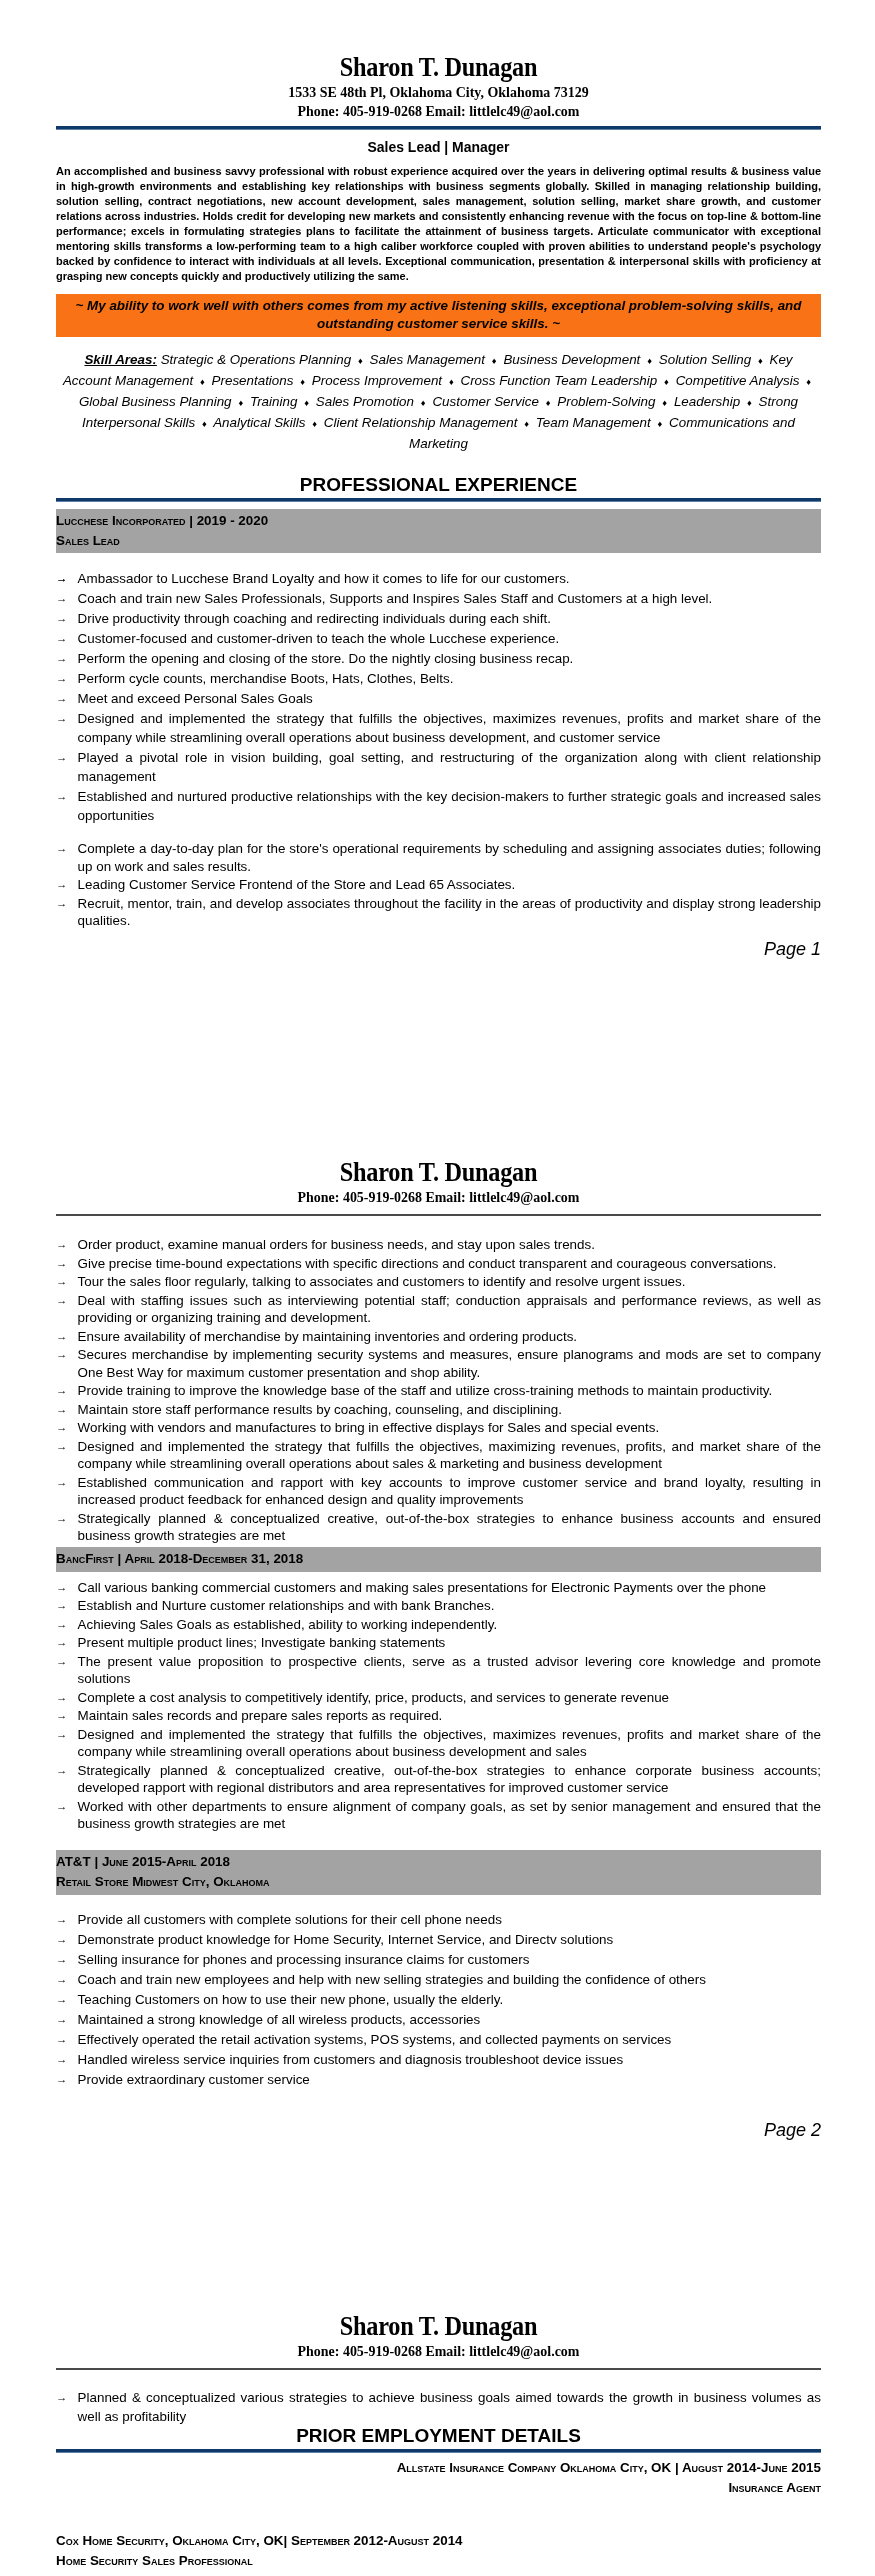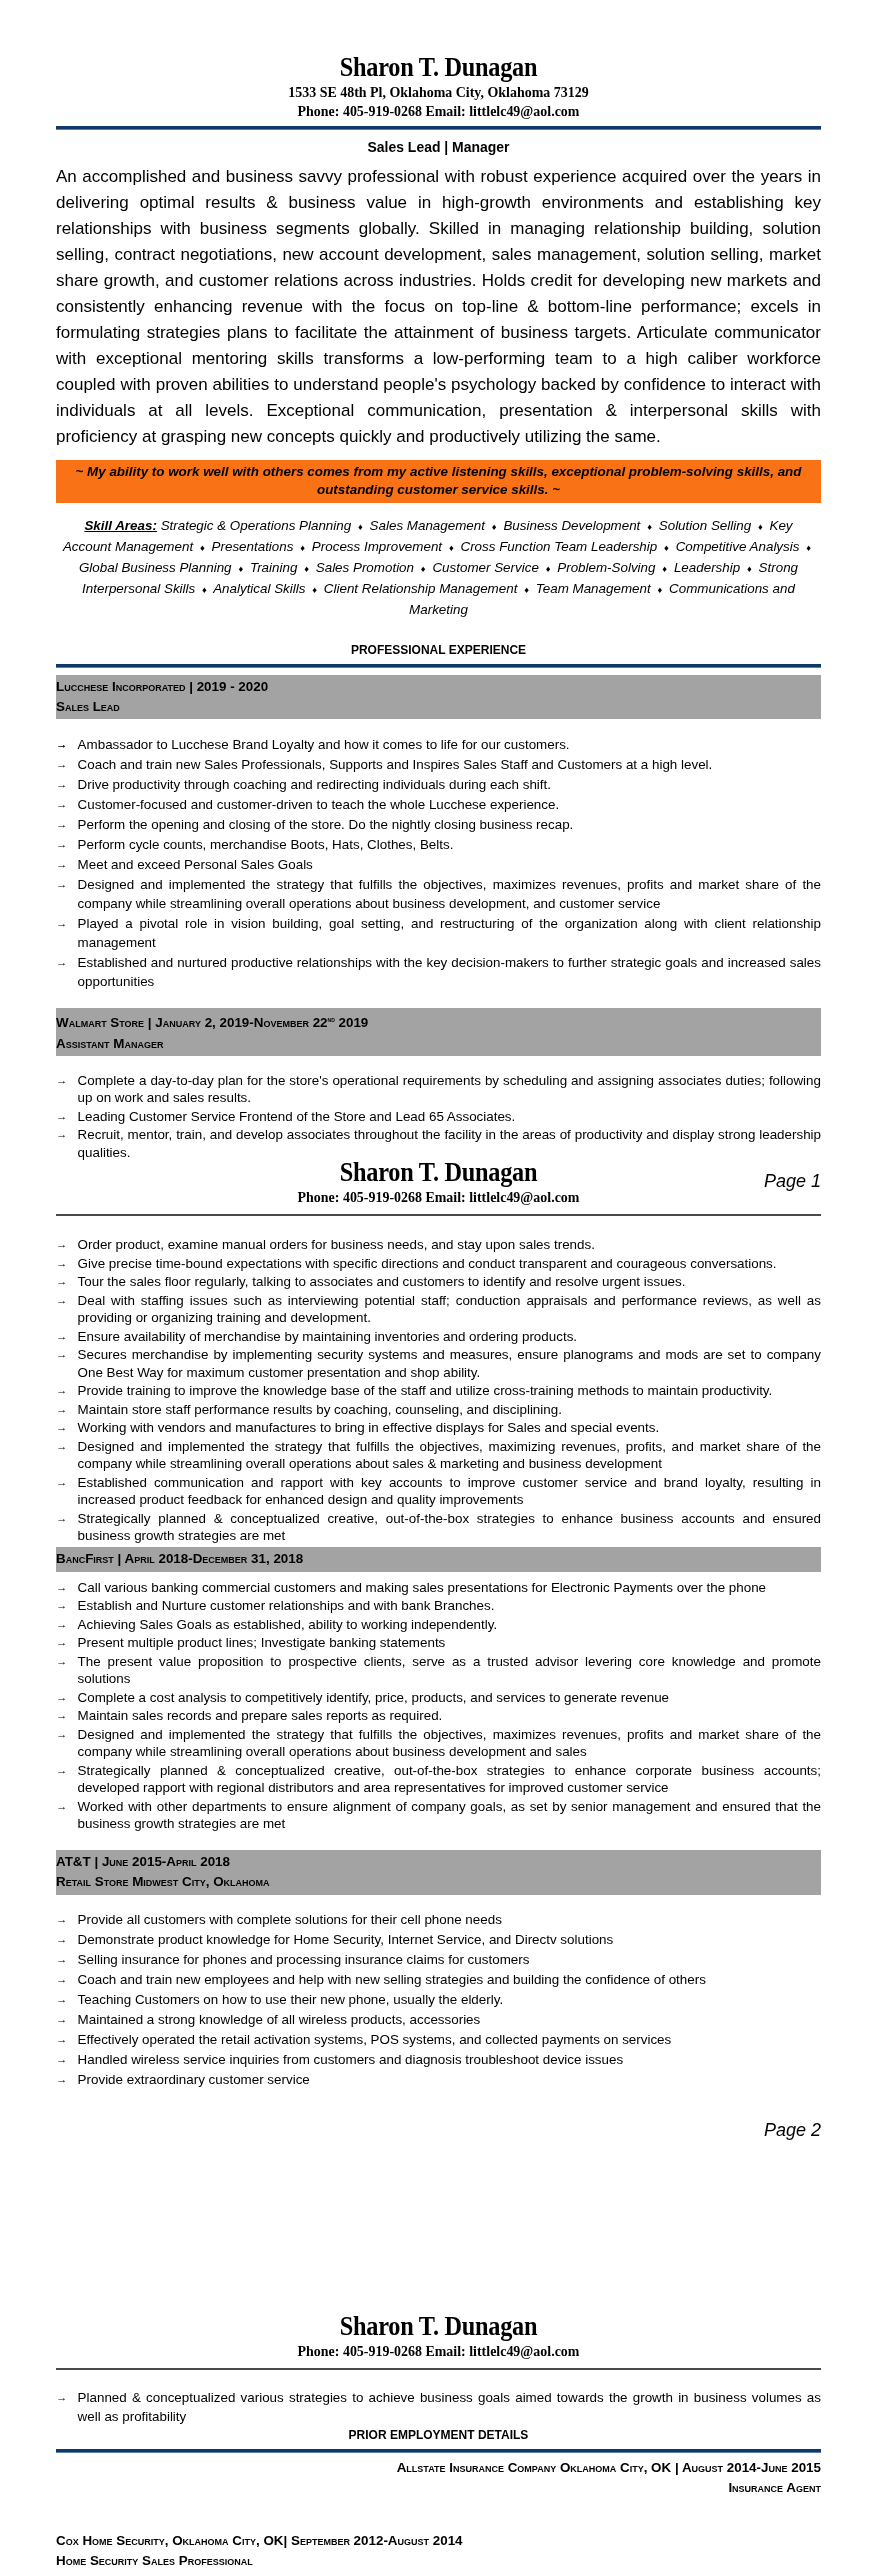--- a/index.html
+++ b/index.html
@@ -9,27 +9,27 @@
   #page1 { top: 52px; }
   #page2 { top: 1157px; }
   #page3 { top: 2311px; }
 
   .name { font-family: "Liberation Serif", serif; font-weight: bold; font-size: 27px; line-height: 31px; text-align: center; letter-spacing: -0.3px; transform: scaleX(0.9); }
   .contact { font-family: "Liberation Serif", serif; font-weight: bold; font-size: 15.5px; line-height: 18.5px; text-align: center; transform: scaleX(0.9); }
   .rule-blue { height: 4.1px; background: #0f3968; border-bottom: 1px solid #5f7fa6; margin-top: 6.2px; }
   .rule-gray { height: 2.1px; background: #4a4a4a; margin-top: 7.2px; }
 
   .headline { font-weight: bold; font-size: 15.5px; text-align: center; margin-top: 7.2px; line-height: 20.6px; transform: scaleX(0.9); }
-  .summary { font-size: 17px; line-height: 26px; text-align: justify; margin-top: 6.2px; }
+  .summary { font-size: 11px; line-height: 15px; text-align: justify; margin-top: 6.2px; font-weight: bold; }
   .quote { background: #f97316; font-weight: bold; font-style: italic; font-size: 13.4px; line-height: 18.5px; text-align: center; padding: 3.1px 5.2px; margin-top: 9.3px; }
   .skills { font-size: 13.4px; line-height: 19px; text-align: center; font-style: italic; margin-top: 13.4px; padding: 0 5.2px; }
   .skills .lbl { font-weight: bold; text-decoration: underline; }
   .skills .sep { font-style: normal; font-size: 9.3px; padding: 0 3.1px; }
 
-  .section-title { font-weight: bold; font-size: 12px; text-align: center; margin-top: 23px; line-height: 17.5px; }
+  .section-title { font-weight: bold; font-size: 19px; text-align: center; margin-top: 23px; line-height: 17.5px; }
   .job-head { background: #a3a3a3; padding: 2.1px 0 3.1px 0; margin-top: 7.2px; }
   .job-head.plain { background: transparent; }
   .job-line { font-weight: bold; font-variant: small-caps; font-size: 13.4px; line-height: 19.6px; }
   .job-line sup { font-size: 7.2px; }
 
   ul.bullets { list-style: none; margin-top: 15.5px; }
   ul.bullets li { position: relative; padding-left: 21.6px; font-size: 13.4px; line-height: 19px; text-align: justify; margin-bottom: 1px; }
   ul.bullets li .arrow { position: absolute; left: 0; top: 0; font-size: 11.3px; }
   ul.bullets.tight li { line-height: 17.5px; }
 
@@ -67,24 +67,20 @@
       <li><span class="arrow">→</span><span>Drive productivity through coaching and redirecting individuals during each shift.</span></li>
       <li><span class="arrow">→</span><span>Customer-focused and customer-driven to teach the whole Lucchese experience.</span></li>
       <li><span class="arrow">→</span><span>Perform the opening and closing of the store. Do the nightly closing business recap.</span></li>
       <li><span class="arrow">→</span><span>Perform cycle counts, merchandise Boots, Hats, Clothes, Belts.</span></li>
       <li><span class="arrow">→</span><span>Meet and exceed Personal Sales Goals</span></li>
       <li><span class="arrow">→</span><span>Designed and implemented the strategy that fulfills the objectives, maximizes revenues, profits and market share of the company while streamlining overall operations about business development, and customer service</span></li>
       <li><span class="arrow">→</span><span>Played a pivotal role in vision building, goal setting, and restructuring of the organization along with client relationship management</span></li>
       <li><span class="arrow">→</span><span>Established and nurtured productive relationships with the key decision-makers to further strategic goals and increased sales opportunities</span></li>
     </ul>
 
-  <div class="job-head" style="margin-top:17.5px">
-    <div class="job-line"><span>Walmart Store | January 2, 2019-November 22</span><sup>nd</sup><span> 2019</span></div>
-    <div class="job-line">Assistant Manager</div>
-  </div>
   <ul class="bullets tight">
       <li><span class="arrow">→</span><span>Complete a day-to-day plan for the store's operational requirements by scheduling and assigning associates duties; following up on work and sales results.</span></li>
       <li><span class="arrow">→</span><span>Leading Customer Service Frontend of the Store and Lead 65 Associates.</span></li>
       <li><span class="arrow">→</span><span>Recruit, mentor, train, and develop associates throughout the facility in the areas of productivity and display strong leadership qualities.</span></li>
     </ul>
 
   <div class="page-num">Page 1</div>
 </div>
 
 <div class="page" id="page2">

